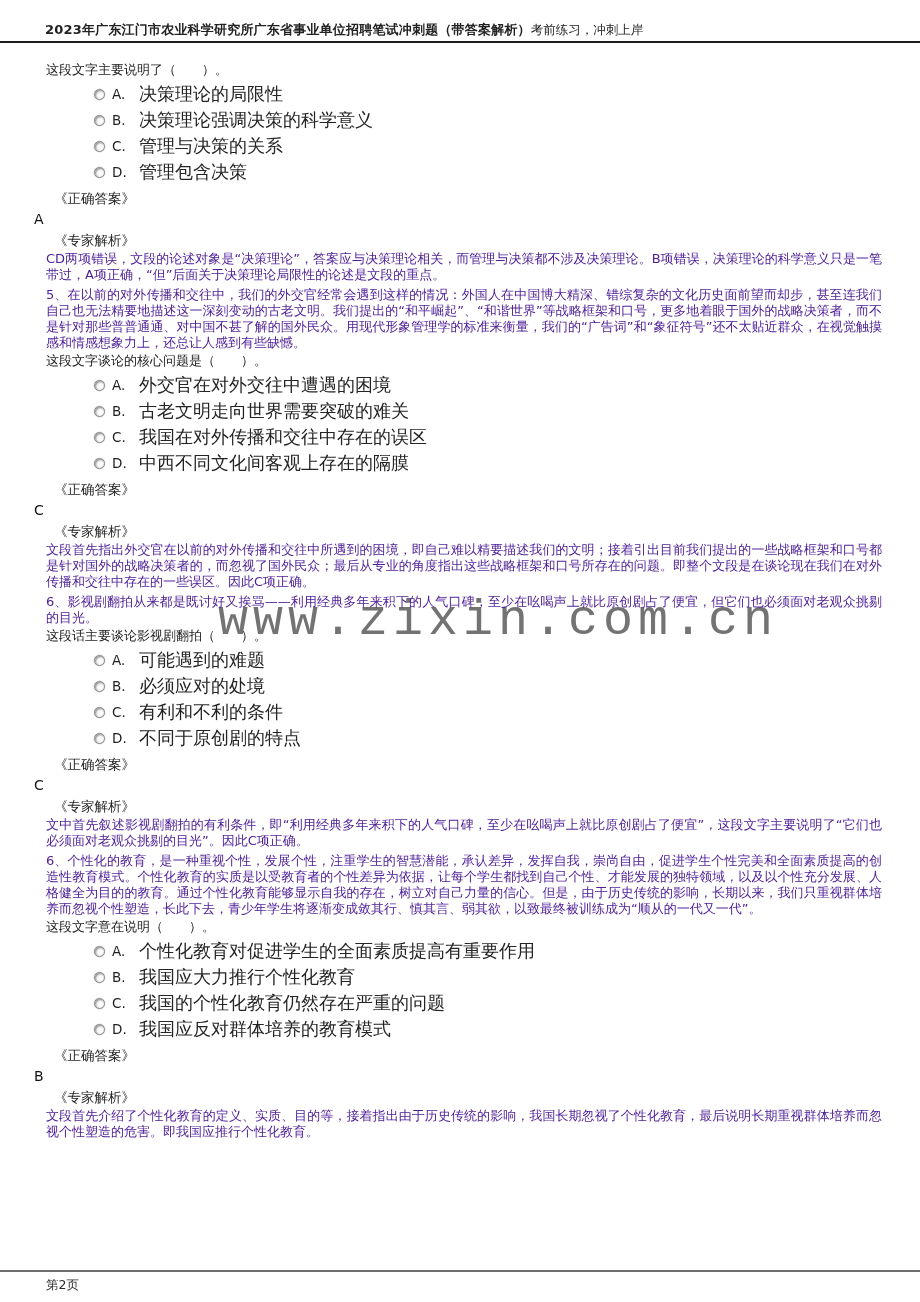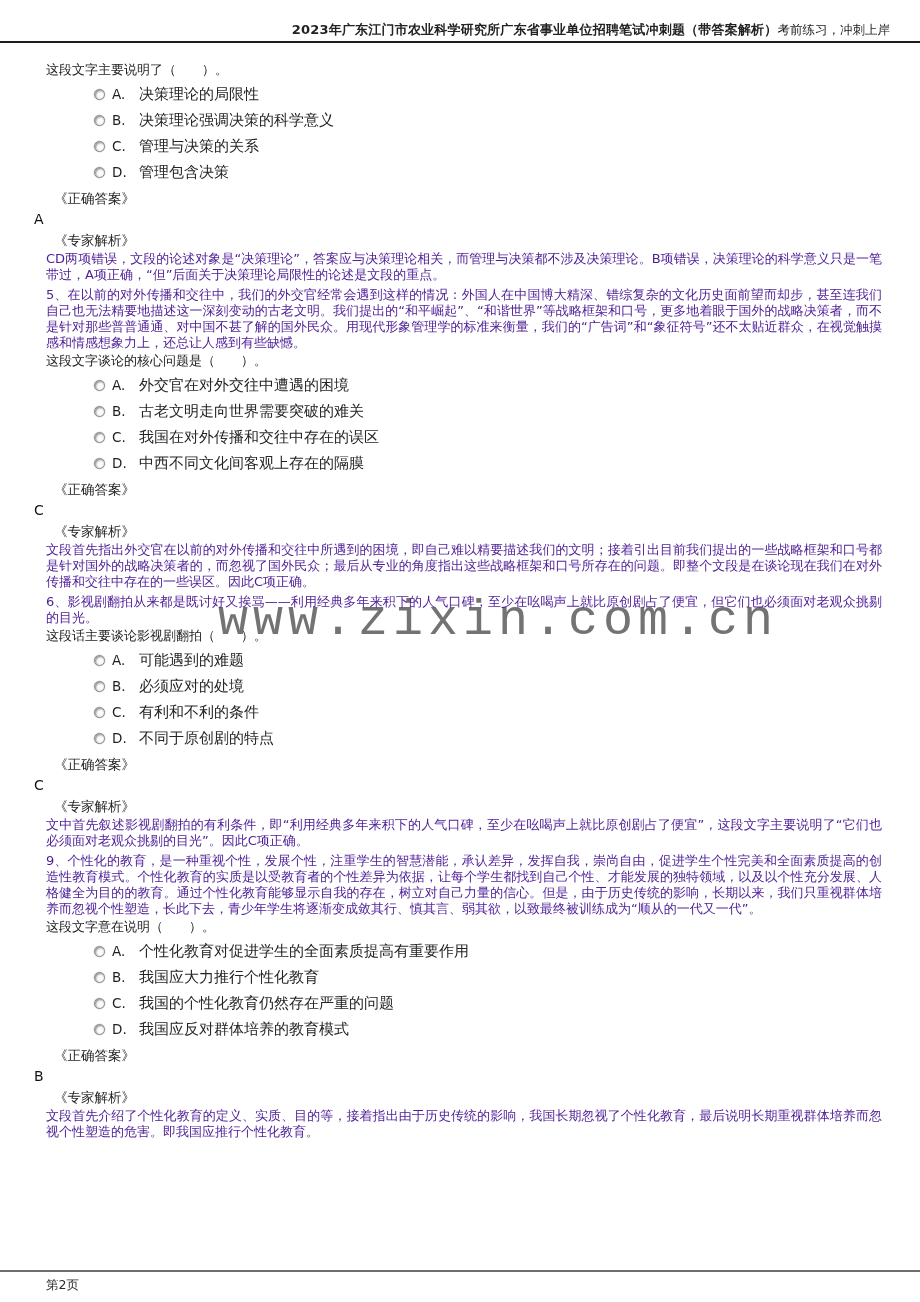--- a/index.html
+++ b/index.html
@@ -9,22 +9,22 @@
     width:920px; height:1302px;
     background:#ffffff;
     font-family:"DejaVu Sans", sans-serif;
     color:#222222;
     overflow:hidden;
     margin:0 auto;
   }
   
   .header {
     position:absolute; top:0; left:0; right:0;
-    padding:22px 30px 3px 45px;
-    display:flex; justify-content:flex-end; align-items:flex-end;
+    padding:22px 24px 3px 45px;
+    display:flex; justify-content:flex-start; align-items:flex-end;
     border-bottom:2px solid #1c1c1c;
     font-size:13px; line-height:16px;
   }
   .header .h-left { font-weight:600; letter-spacing:0.2px; }
   .header .h-right { font-size:12.5px; }
   
   .watermark {
     position:absolute; left:218px; top:592px;
     font-size:50px; letter-spacing:5px;
     color:#737373; z-index:0;
@@ -52,21 +52,21 @@
     width:11px; height:11px; flex:0 0 11px;
     border-radius:50%;
     background:#fcfcfc;
     border:1px solid #8a8a8a;
     box-shadow:inset 1px 1px 2px rgba(0,0,0,0.45), 0 0 0 0.5px #d8d8d8;
     margin-right:7px;
   }
   .opt-letter {
     font-size:13.5px; min-width:27px; color:#1e1e1e;
   }
-  .opt-text { font-size:15px; color:#242424; }
+  .opt-text { font-size:18px; color:#242424; }
   .ans-block { margin-top:4px; }
   .ans-label, .ana-label {
     font-size:13.5px; line-height:19px;
     margin-left:8px; margin-top:2px; color:#1f1f1f;
   }
   .ans-value {
     font-size:14px; line-height:19px;
     margin-left:-12px; margin-top:2px; color:#111111;
     font-family:"DejaVu Sans", sans-serif;
   }
@@ -187,21 +187,21 @@
       </div>
       <div class="ans-block">
         <p class="ans-label">《正确答案》</p>
         <p class="ans-value">C</p>
         <p class="ana-label">《专家解析》</p>
         <p class="para analysis">文中首先叙述影视剧翻拍的有利条件，即“利用经典多年来积下的人气口碑，至少在吆喝声上就比原创剧占了便宜”，这段文字主要说明了“它们也必须面对老观众挑剔的目光”。因此C项正确。</p>
       </div>
     </section>
 
     <section>
-      <p class="para q-body">9、个性化的教育，是一种重视个性，发展个性，注重学生的智慧潜能，承认差异，发挥自我，崇尚自由，促进学生个性完美和全面素质提高的创造性教育模式。个性化教育的实质是以受教育者的个性差异为依据，让每个学生都找到自己个性、才能发展的独特领域，以及以个性充分发展、人格健全为目的的教育。通过个性化教育能够显示自我的存在，树立对自己力量的信心。但是，由于历史传统的影响，长期以来，我们只重视群体培养而忽视个性塑造，长此下去，青少年学生将逐渐变成敛其行、慎其言、弱其欲，以致最终被训练成为“顺从的一代又一代”。</p>
+      <p class="para q-body">6、个性化的教育，是一种重视个性，发展个性，注重学生的智慧潜能，承认差异，发挥自我，崇尚自由，促进学生个性完美和全面素质提高的创造性教育模式。个性化教育的实质是以受教育者的个性差异为依据，让每个学生都找到自己个性、才能发展的独特领域，以及以个性充分发展、人格健全为目的的教育。通过个性化教育能够显示自我的存在，树立对自己力量的信心。但是，由于历史传统的影响，长期以来，我们只重视群体培养而忽视个性塑造，长此下去，青少年学生将逐渐变成敛其行、慎其言、弱其欲，以致最终被训练成为“顺从的一代又一代”。</p>
       <p class="stem">这段文字意在说明（　　）。</p>
       <div class="options">
         <div class="option">
           <span class="radio"></span>
           <span class="opt-letter">A.</span>
           <span class="opt-text">个性化教育对促进学生的全面素质提高有重要作用</span>
         </div>
         <div class="option">
           <span class="radio"></span>
           <span class="opt-letter">B.</span>

